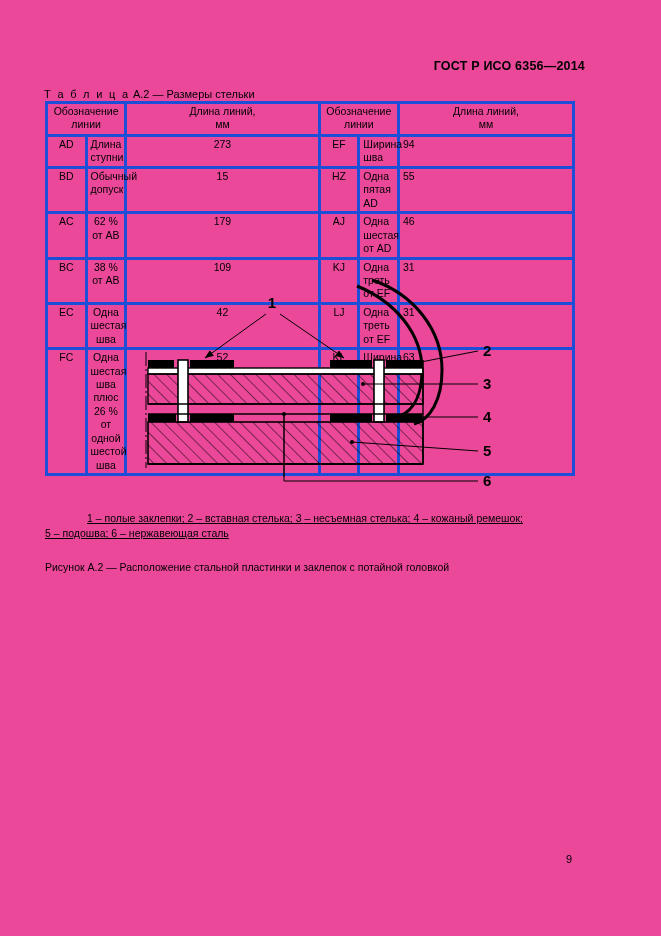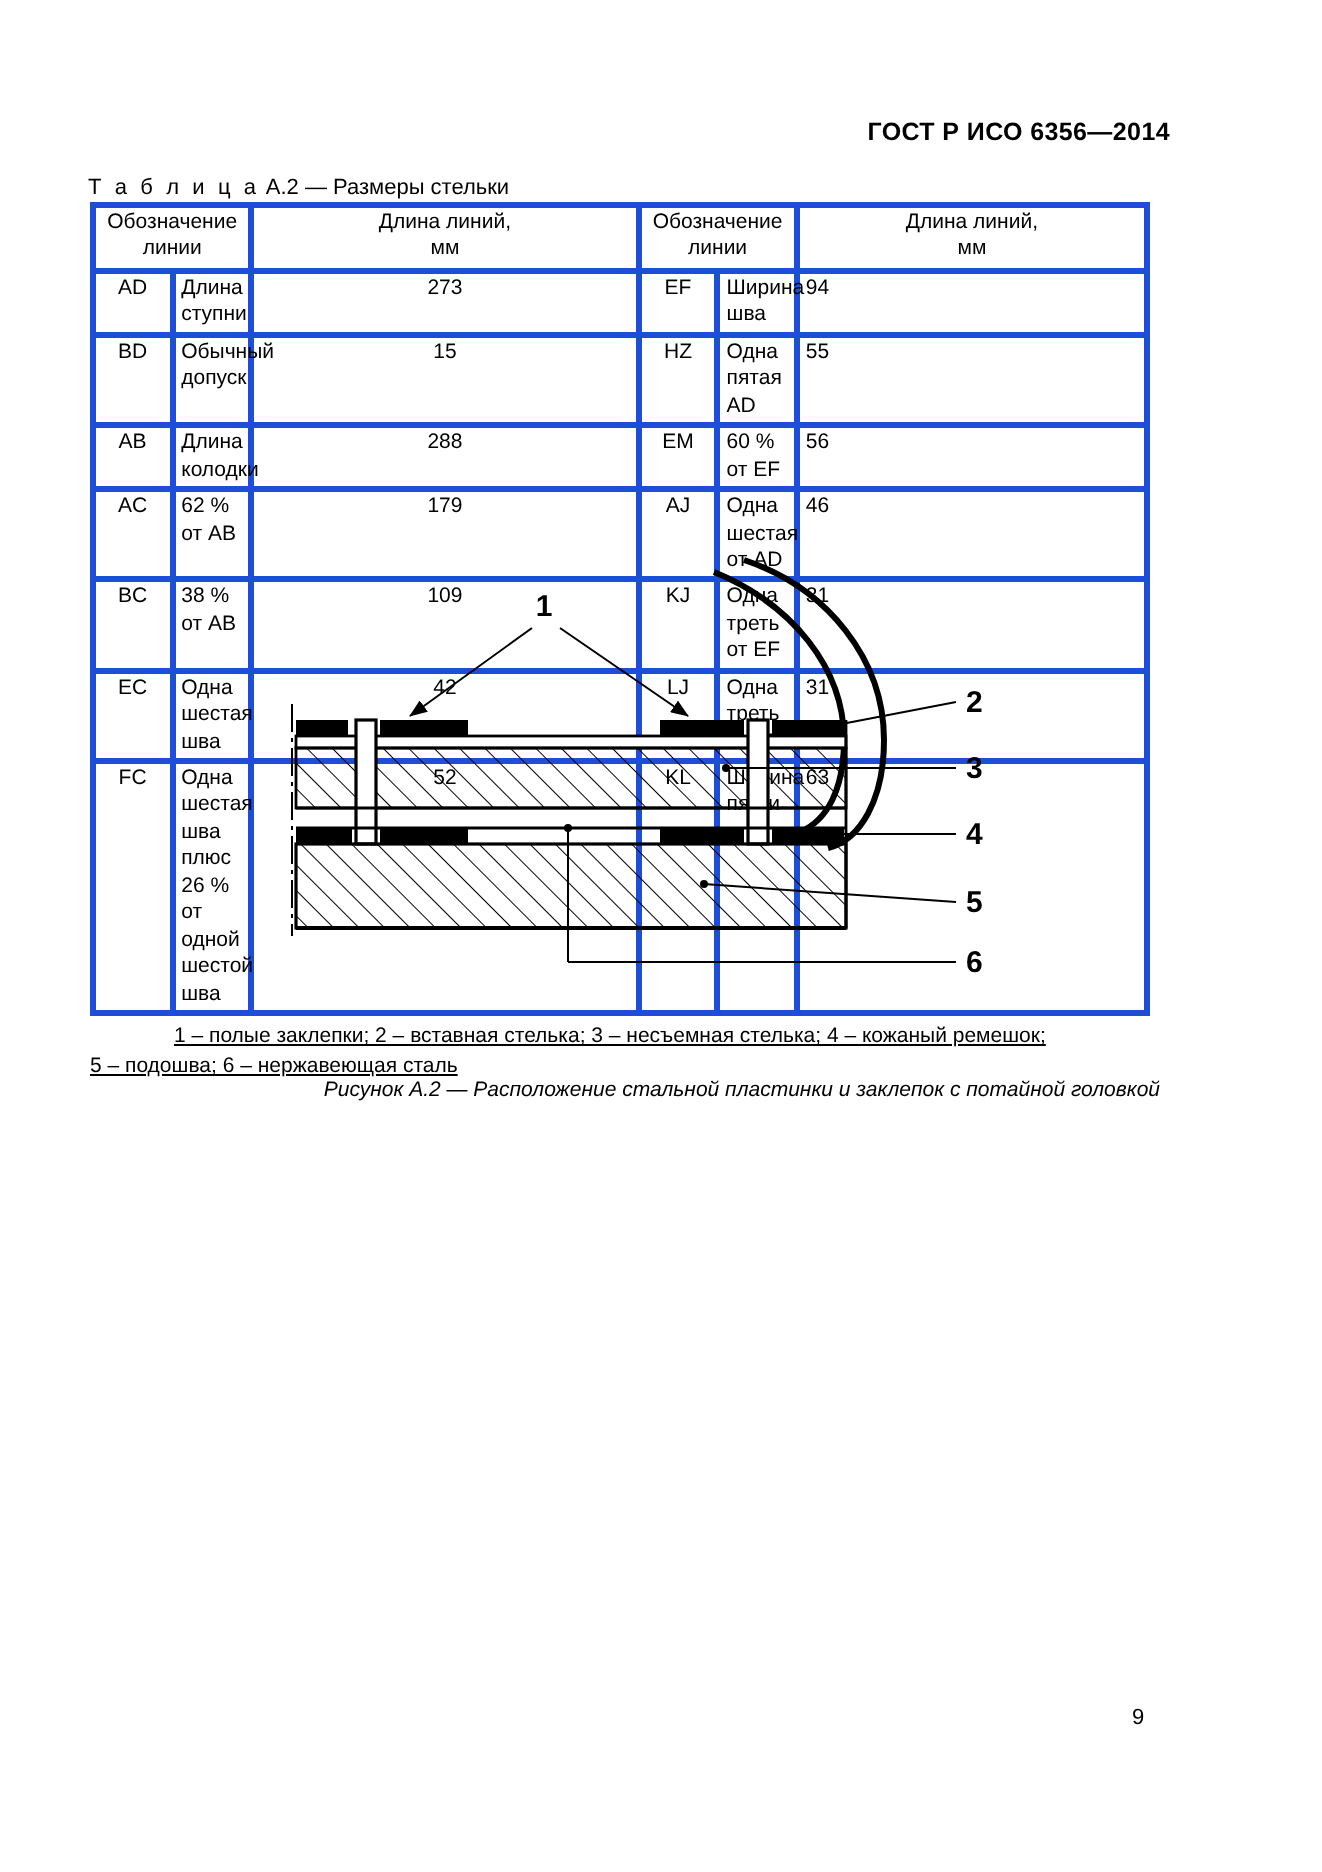--- a/index.html
+++ b/index.html
@@ -8,21 +8,21 @@
     padding: 0;
     background: #b0b0b0;
   }
   body {
     font-family: "Liberation Sans", sans-serif;
   }
   .page {
     position: relative;
     width: 661px;
     height: 936px;
-    background: #ffffff;
+    background: #ec4899;
     overflow: hidden;
     box-sizing: border-box;
   }
 
   
   .doc-header {
     position: absolute;
     top: 59px;
     right: 76px;
     font-size: 12.5px;
@@ -62,21 +62,21 @@
     vertical-align: top;
     font-weight: normal;
     line-height: 1.28;
   }
   .sizes-table th {
     text-align: center;
     vertical-align: top;
     height: 28px;
   }
   .col-code  { width: 34px;  text-align: center; }
-  .col-desc  { width: 160px; text-align: left; }
+  .col-desc  { width: 160px; text-align: center; }
   .col-val   { width: 96px;  text-align: center; }
   .col-code2 { width: 34px;  text-align: center; }
   .col-desc2 { width: 140px; text-align: left; }
   .col-val2  { width: 86px;  text-align: left; }
   .row-tall td { height: 44px; }
 
   
   .figure {
     position: absolute;
     top: 272px;
@@ -93,27 +93,26 @@
     left: 45px;
     width: 535px;
     font-size: 10.5px;
     line-height: 1.45;
     color: #000;
     text-decoration: underline;
   }
   .fig-legend .lead { padding-left: 42px; }
   .fig-title {
     position: absolute;
-    top: 539px;
+    top: 561px;
     left: 45px;
     width: 535px;
     font-size: 10.5px;
-    text-align: right;
-    color: #000;
-    font-style: italic;
+    text-align: left;
+    color: #000;
   }
 
   
   .page-number {
     position: absolute;
     top: 853px;
     left: 566px;
     font-size: 11px;
     color: #000;
   }
@@ -153,28 +152,20 @@
         <td class="col-desc2">Ширина шва</td>
         <td class="col-val2">94</td>
       </tr>
       <tr>
         <td class="col-code">BD</td>
         <td class="col-desc">Обычный допуск</td>
         <td class="col-val">15</td>
         <td class="col-code2">HZ</td>
         <td class="col-desc2">Одна пятая AD</td>
         <td class="col-val2">55</td>
-      </tr>
-      <tr>
-        <td class="col-code">AB</td>
-        <td class="col-desc">Длина колодки</td>
-        <td class="col-val">288</td>
-        <td class="col-code2">EM</td>
-        <td class="col-desc2">60 % от EF</td>
-        <td class="col-val2">56</td>
       </tr>
       <tr>
         <td class="col-code">AC</td>
         <td class="col-desc">62 % от AB</td>
         <td class="col-val">179</td>
         <td class="col-code2">AJ</td>
         <td class="col-desc2">Одна шестая от AD</td>
         <td class="col-val2">46</td>
       </tr>
       <tr>

